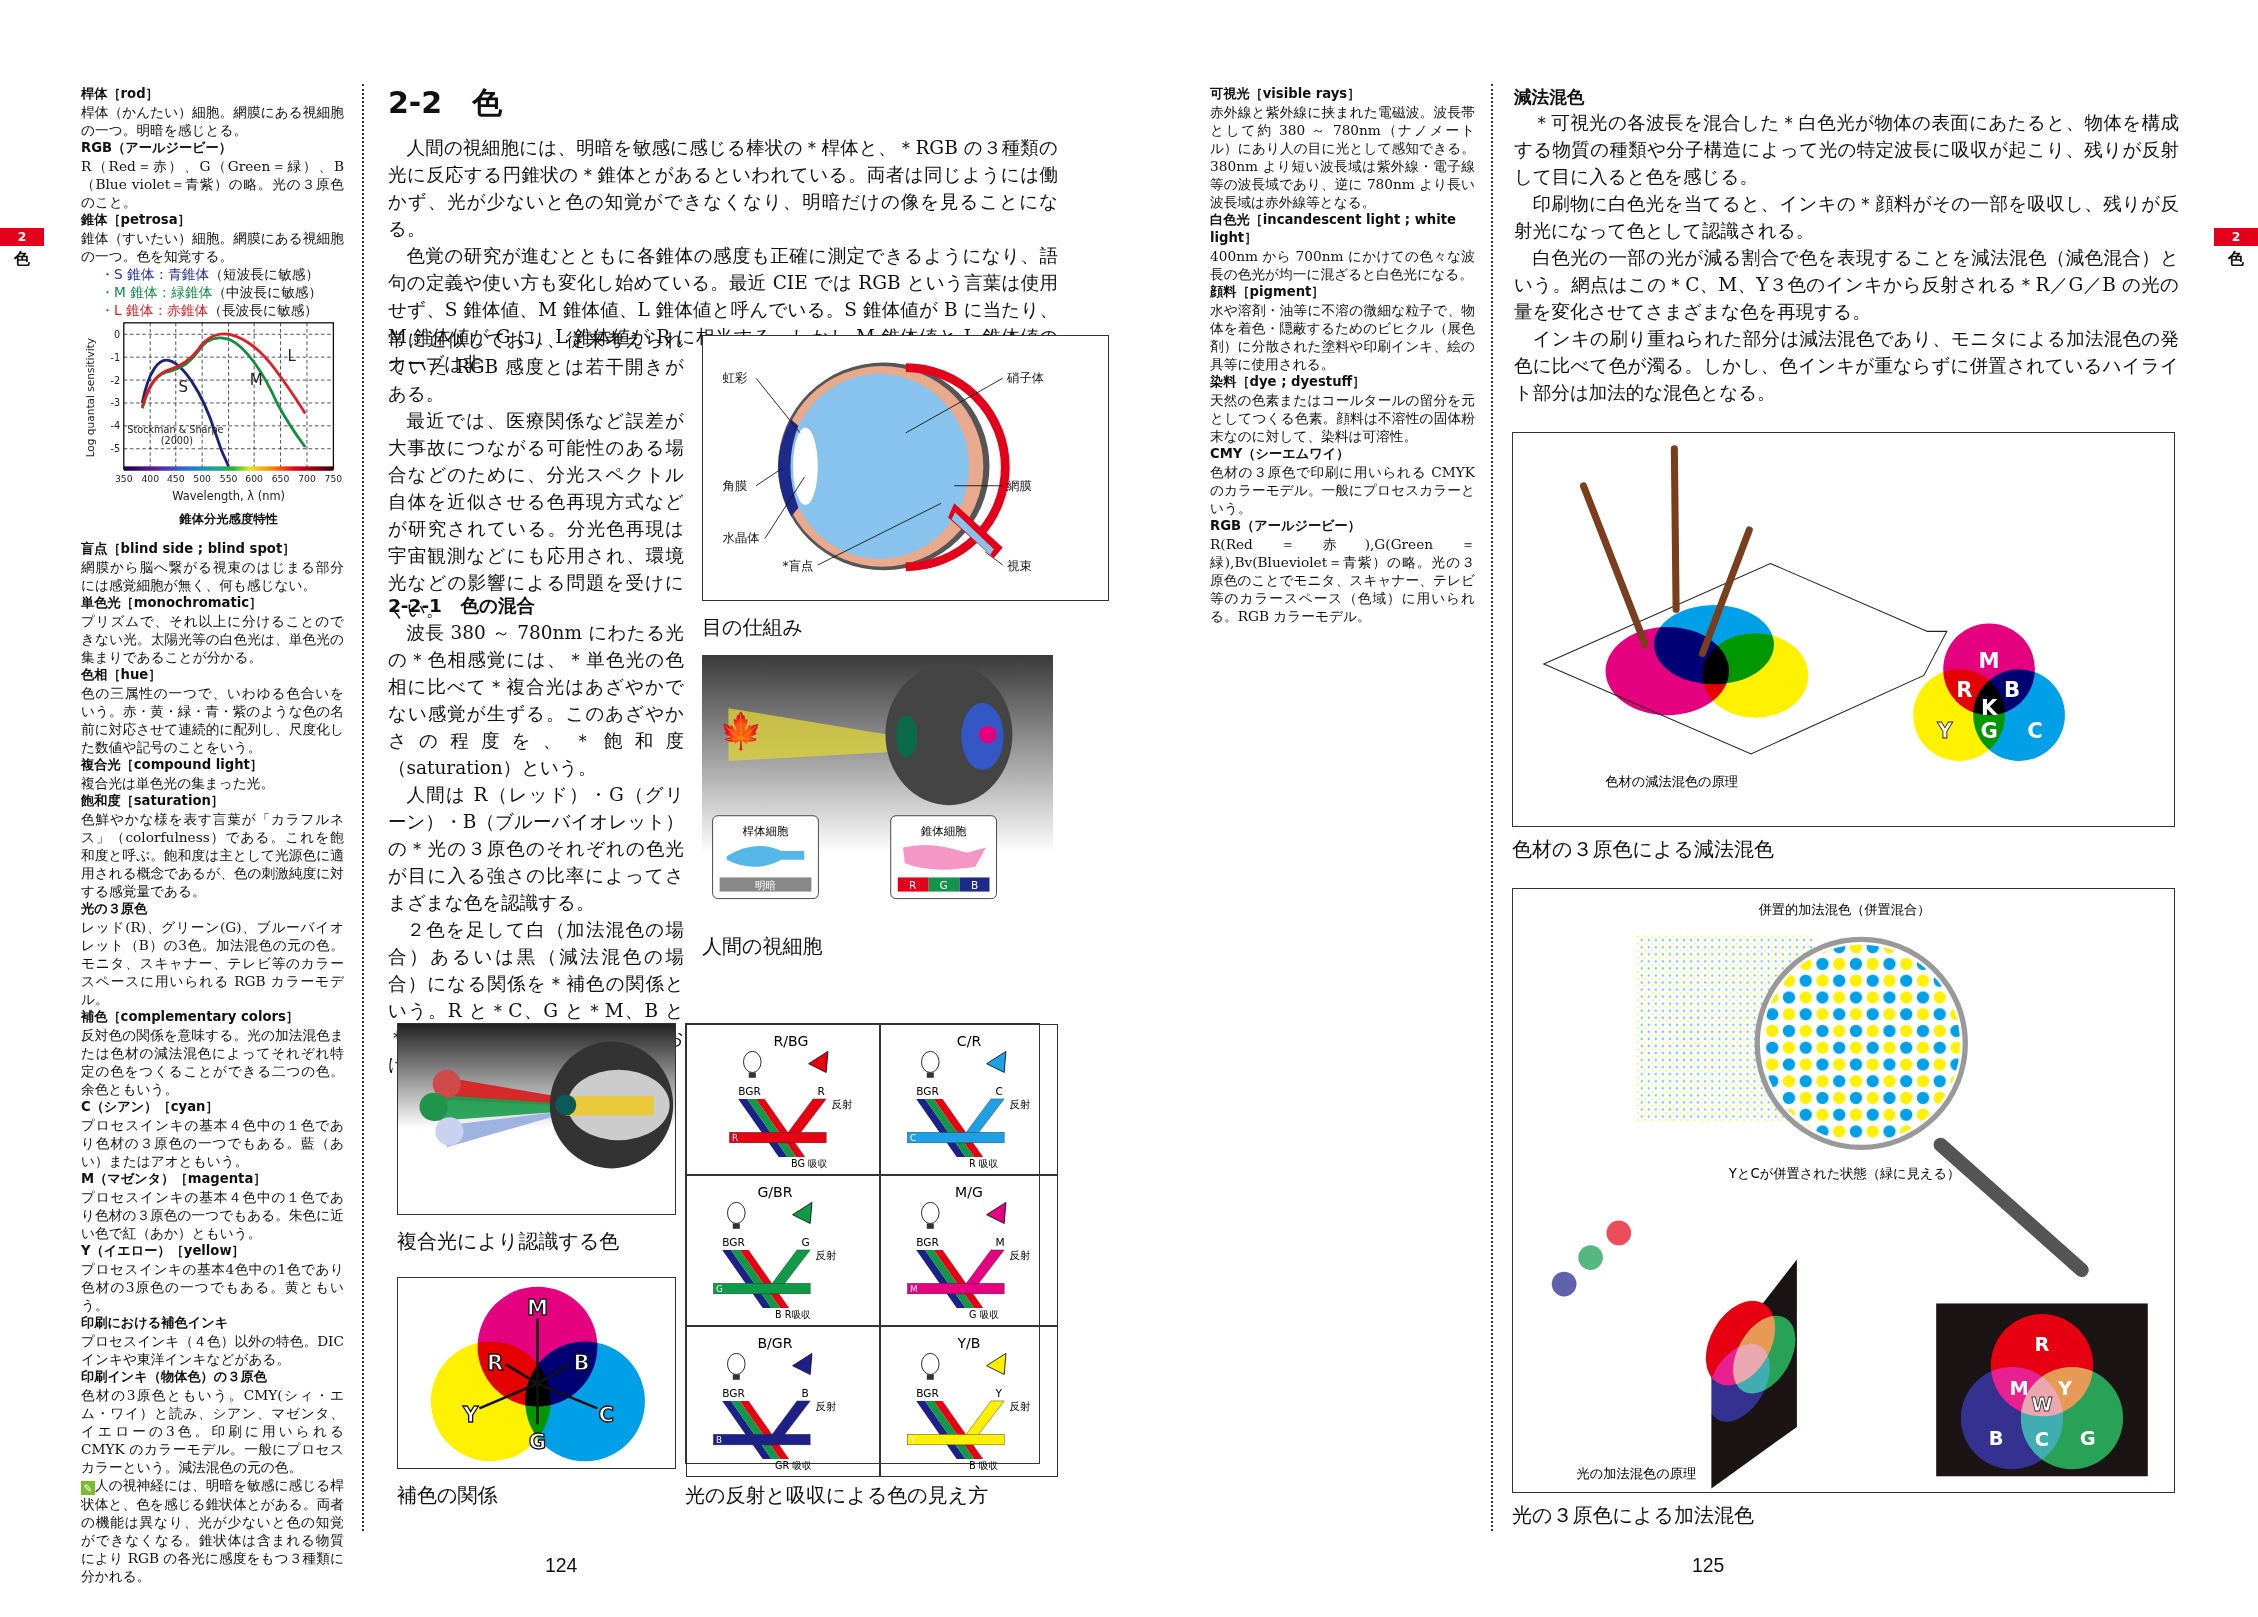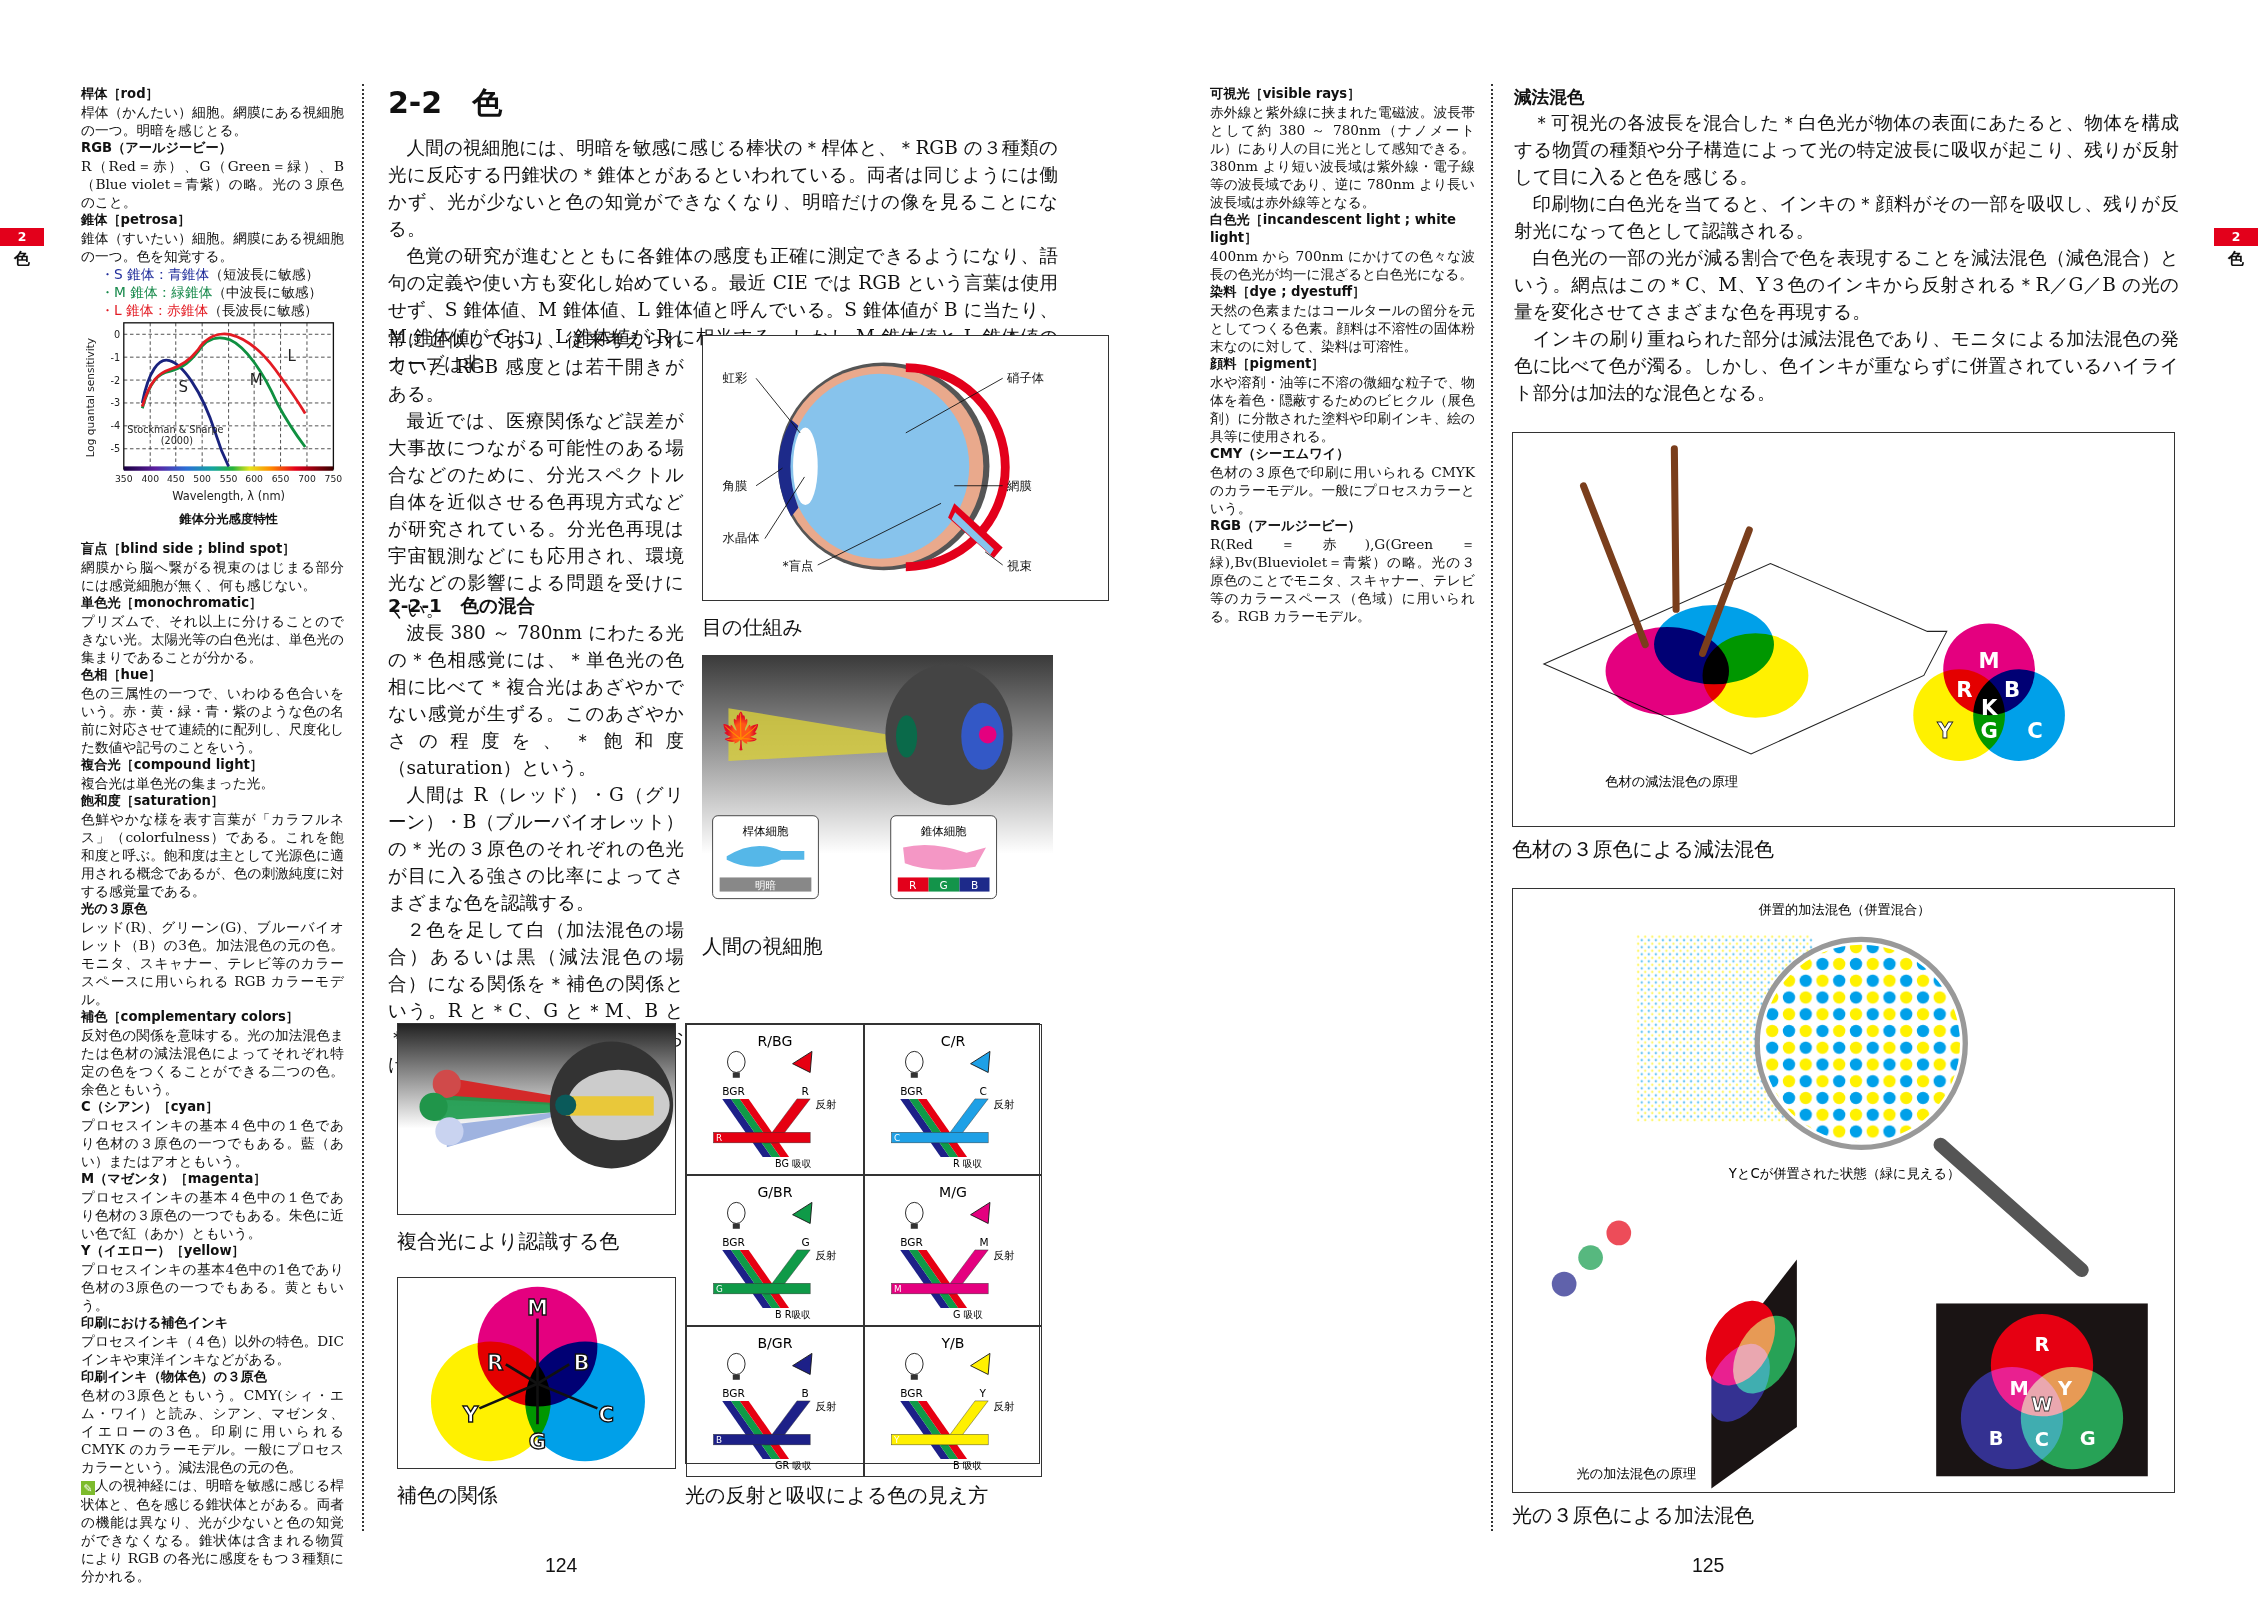--- a/index.html
+++ b/index.html
@@ -297,21 +297,21 @@
       <text x="208" y="104">B</text>
       <text x="82" y="164">Y</text>
       <text x="158" y="194">G</text>
       <text x="236" y="164">C</text>
     </g>
   </svg>
 </div>
 <div class="abs cap" style="left:397px;top:1482px;width:279px;">補色の関係</div>
 
 <div class="abs" style="left:685px;top:1023px;width:355px;height:441px;border:1.3px solid #333;display:grid;grid-template-columns:1fr 1fr;grid-template-rows:1fr 1fr 1fr;" id="reflgrid">
-    <div style="position: relative; border: 0.7px solid rgb(51, 51, 51);"><svg width="176" height="146" viewBox="0 0 200 166">
+    <div style="position: relative; border: 0.7px solid rgb(51, 51, 51); padding-left: 16px;"><svg width="176" height="146" viewBox="0 0 200 166">
         <text x="100" y="24" font-size="16" text-anchor="middle">R/BG</text>
         <ellipse cx="56" cy="42" rx="10" ry="12" fill="#fff" stroke="#111"></ellipse>
         <rect x="52" y="54" width="8" height="6" fill="#333"></rect>
         <polygon points="120,44 142,30 140,54" fill="#e60012" stroke="#111"></polygon>
         <text x="40" y="80" font-size="12">BGR</text>
         <text x="130" y="80" font-size="12">R</text>
         <text x="146" y="94" font-size="12">反射</text>
         <polygon points="40,84 50,84 96,150 86,150" fill="#1d2088"></polygon>
         <polygon points="50,84 60,84 106,150 96,150" fill="#0f9a48"></polygon>
         <polygon points="60,84 70,84 116,150 106,150" fill="#e60012"></polygon>
@@ -408,26 +408,26 @@
 <div class="abs gloss" style="left:1210px;top:85px;width:265px;">
   <div>
       <div class="term">可視光［visible rays］</div>
       <div class="def">赤外線と紫外線に挟まれた電磁波。波長帯として約 380 ～ 780nm（ナノメートル）にあり人の目に光として感知できる。380nm より短い波長域は紫外線・電子線等の波長域であり、逆に 780nm より長い波長域は赤外線等となる。</div>
     </div>
   <div>
       <div class="term">白色光［incandescent light ; white light］</div>
       <div class="def">400nm から 700nm にかけての色々な波長の色光が均一に混ざると白色光になる。</div>
     </div>
   <div>
+      <div class="term">顔料［pigment］</div>
+      <div class="def">水や溶剤・油等に不溶の微細な粒子で、物体を着色・隠蔽するためのビヒクル（展色剤）に分散された塗料や印刷インキ、絵の具等に使用される。</div>
+    </div>
+  <div>
       <div class="term">染料［dye ; dyestuff］</div>
       <div class="def">天然の色素またはコールタールの留分を元としてつくる色素。顔料は不溶性の固体粉末なのに対して、染料は可溶性。</div>
-    </div>
-  <div>
-      <div class="term">顔料［pigment］</div>
-      <div class="def">水や溶剤・油等に不溶の微細な粒子で、物体を着色・隠蔽するためのビヒクル（展色剤）に分散された塗料や印刷インキ、絵の具等に使用される。</div>
     </div>
   <div>
       <div class="term">CMY（シーエムワイ）</div>
       <div class="def">色材の３原色で印刷に用いられる CMYK のカラーモデル。一般にプロセスカラーという。</div>
     </div>
   <div>
       <div class="term">RGB（アールジービー）</div>
       <div class="def">R(Red＝赤),G(Green＝緑),Bv(Blueviolet＝青紫）の略。光の３原色のことでモニタ、スキャナー、テレビ等のカラースペース（色域）に用いられる。RGB カラーモデル。</div>
     </div>
 </div>

